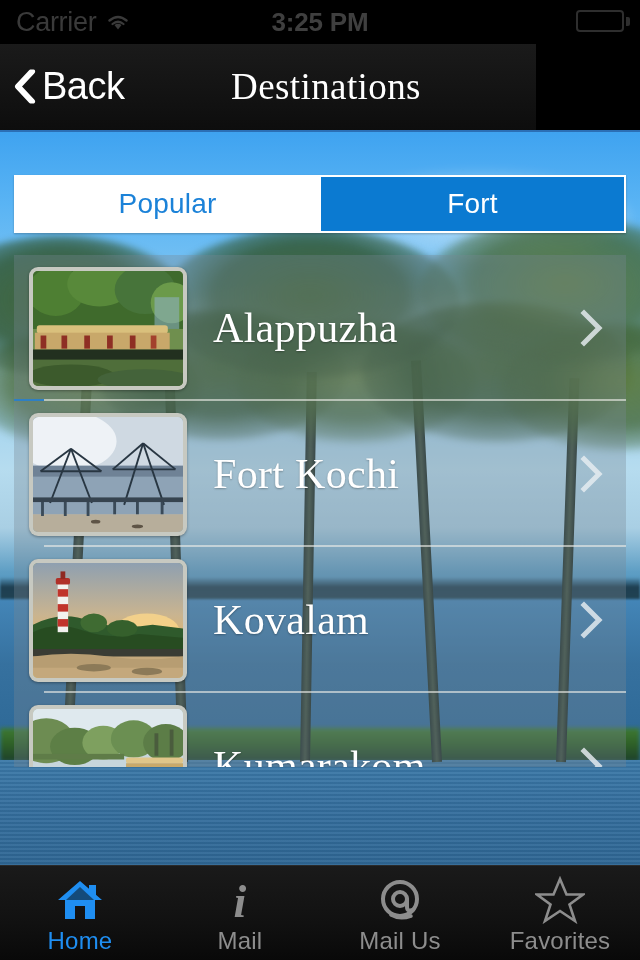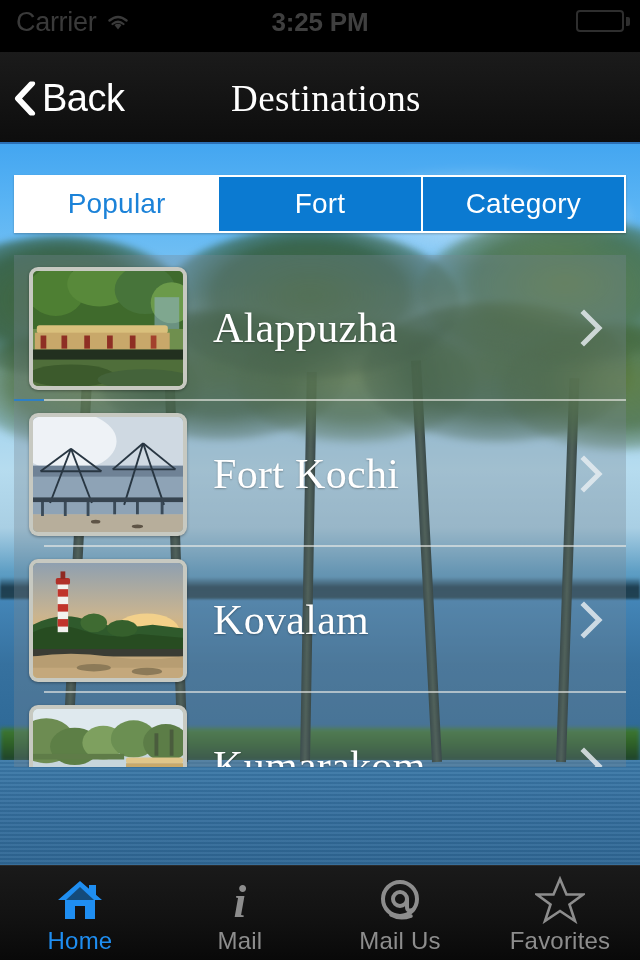--- a/index.html
+++ b/index.html
@@ -31,21 +31,21 @@
     position:absolute; left:0; top:0; width:48px; height:22px;
     border:2px solid #2e2e2e; border-radius:4px; background:#000;
   }
   .sb-batt-cap {
     position:absolute; right:0; top:7px; width:4px; height:9px;
     background:#2e2e2e; border-radius:0 2px 2px 0;
   }
 
   
   .navbar {
-    position:absolute; top:52px; left:0; width:640px; height:92px;
+    position:absolute; top:40px; left:0; width:536px; height:92px;
     background:linear-gradient(180deg,#1b1b1b 0%, #141414 50%, #0d0d0d 100%);
     z-index:39;
   }
   .nav-back {
     position:absolute; left:14px; top:50%; transform:translateY(-50%);
     display:flex; align-items:center; gap:6px;
     color:#ffffff; font-size:38px; letter-spacing:-0.5px;
     background:none; border:none; font-family:"Liberation Sans", sans-serif;
     cursor:pointer;
   }
@@ -227,21 +227,20 @@
     <div class="frond2" style="left:500px; top:192px; width:240px; height:126px;"></div>
     <div class="frond" style="left:160px; top:96px;  width:300px; height:150px;"></div>
     <div class="frond2" style="left:420px; top:86px;  width:290px; height:145px;"></div>
     <div class="frond" style="left:-70px; top:104px; width:260px; height:140px;"></div>
   </div>
 
   <div class="seg-wrap">
     <div class="segmented">
       <div class="seg active">Popular</div>
       <div class="seg">Fort</div>
-      <div class="seg">Category</div>
     </div>
   </div>
 
   <div class="listpane">
 
     <div class="row">
       <div class="row-thumb">
         <svg class="thumb-art" viewBox="0 0 158 123" preserveAspectRatio="none">
           <rect x="0" y="0" width="158" height="123" fill="#6f8f4e"></rect>
           <rect x="0" y="0" width="158" height="62" fill="#3f6a2c"></rect>

